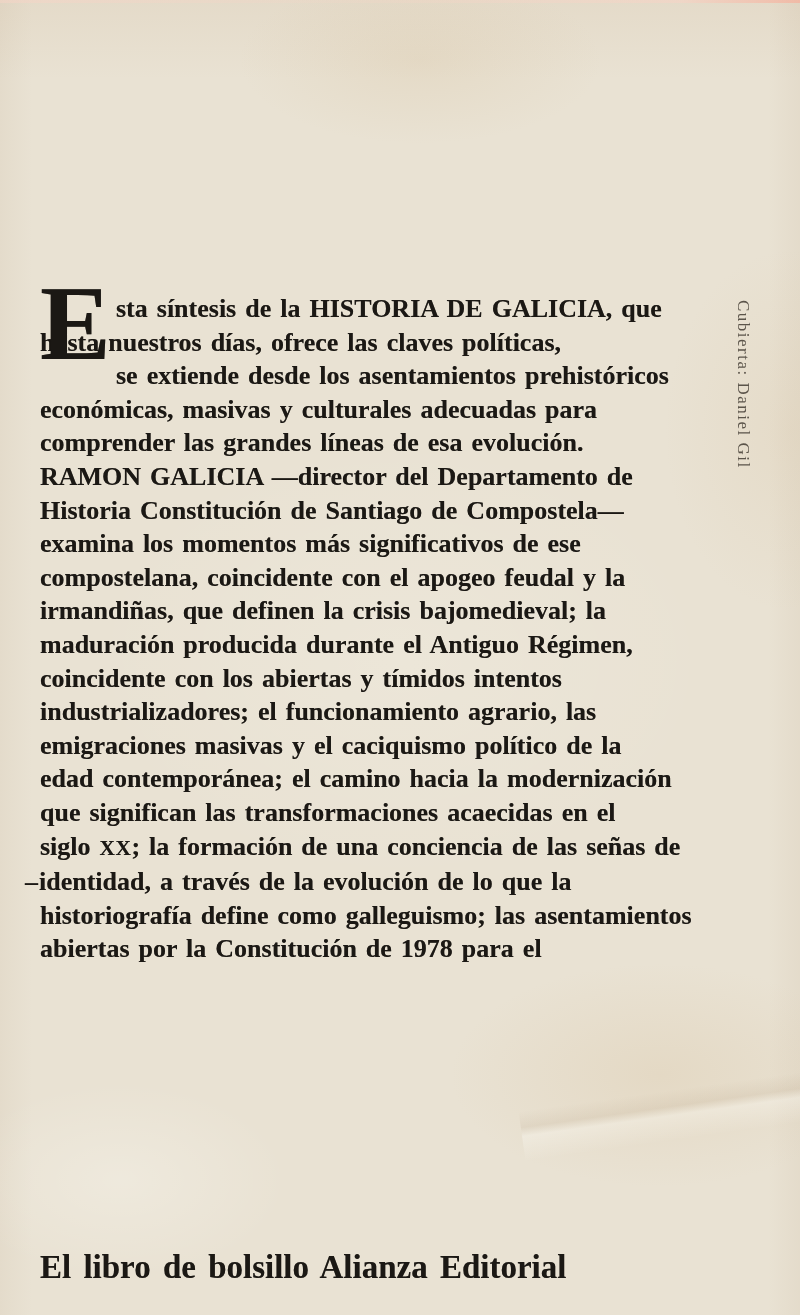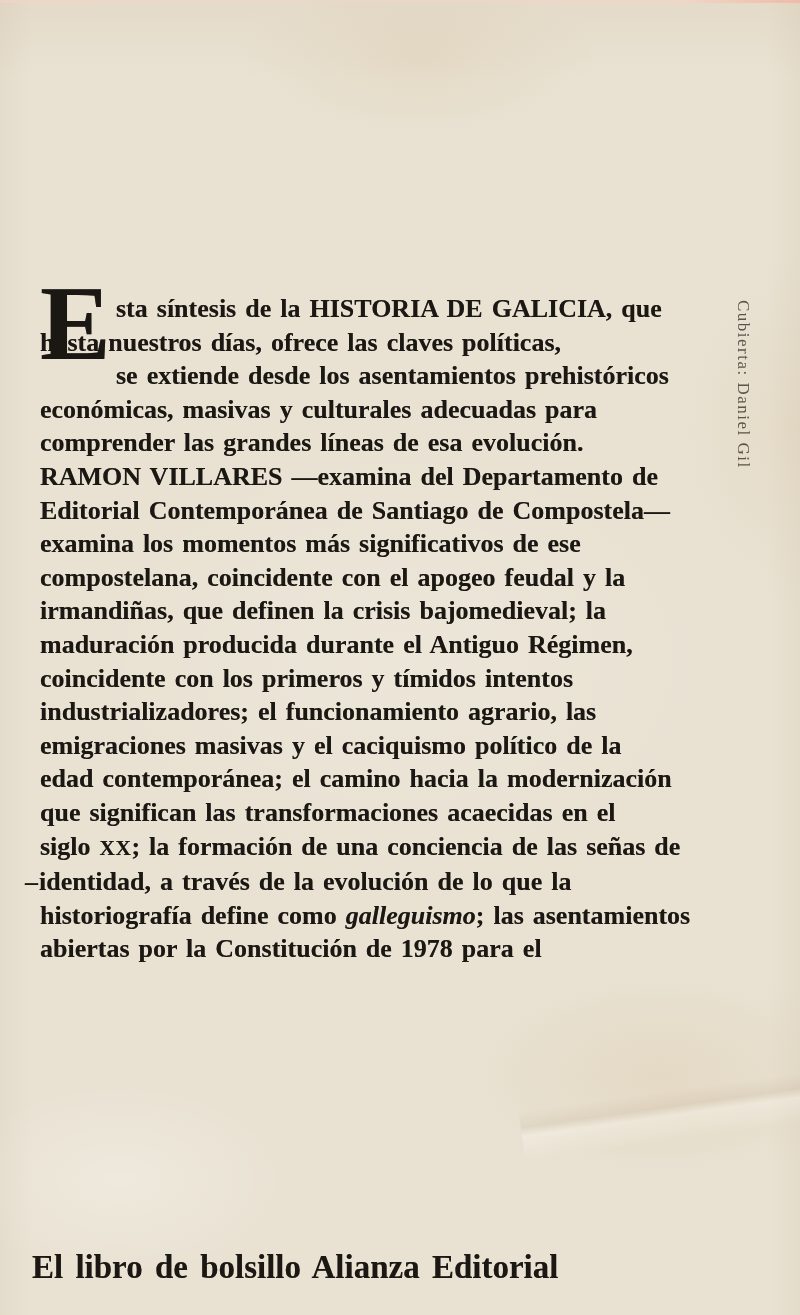--- a/index.html
+++ b/index.html
@@ -67,32 +67,32 @@
     position: absolute;
     left: 0;
     top: -7px;
     font-size: 106px;
     line-height: 0.74;
     font-weight: 700;
     letter-spacing: 0;
   }
   .line { white-space: nowrap; }
   .line.indent { padding-left: 76px; }
-  .line .italic { font-style: italic; }
+  .line .italic { }
   .line .small-caps { font-size: 0.82em; letter-spacing: 0.5px; }
   .line .margin-mark {
     display: inline-block;
     margin-left: -15px;
     margin-right: 1px;
     font-weight: 700;
   }
   
   .imprint {
     position: absolute;
-    left: 32px;
+    left: 40px;
     top: 1249px;
     color: var(--ink);
     font-weight: 700;
     font-size: 33px;
     word-spacing: 4px;
     white-space: nowrap;
     text-shadow: 0 0 0.6px rgba(27,24,20,0.5);
   }
   
   .spine-credit {
@@ -116,27 +116,27 @@
 <div class="crease"></div>
 
 <div class="cover-text">
   <span class="drop-cap">E</span>
   <div>
       <div class="line indent"><span>sta síntesis de la HISTORIA DE GALICIA, que</span></div>
       <div class="line"><span>hasta nuestros días, ofrece las claves políticas,</span></div>
       <div class="line indent"><span>se extiende desde los asentamientos prehistóricos</span></div>
       <div class="line"><span>económicas, masivas y culturales adecuadas para</span></div>
       <div class="line"><span>comprender las grandes líneas de esa evolución.</span></div>
-      <div class="line"><span>RAMON VILLARES —examina del Departamento de</span></div>
-      <div class="line"><span>Editorial Contemporánea de Santiago de Compostela—</span></div>
+      <div class="line"><span>RAMON GALICIA —director del Departamento de</span></div>
+      <div class="line"><span>Historia Constitución de Santiago de Compostela—</span></div>
       <div class="line"><span>examina los momentos más significativos de ese</span></div>
       <div class="line"><span>compostelana, coincidente con el apogeo feudal y la</span></div>
       <div class="line"><span>irmandiñas, que definen la crisis bajomedieval; la</span></div>
       <div class="line"><span>maduración producida durante el Antiguo Régimen,</span></div>
-      <div class="line"><span>coincidente con los primeros y tímidos intentos</span></div>
+      <div class="line"><span>coincidente con los abiertas y tímidos intentos</span></div>
       <div class="line"><span>industrializadores; el funcionamiento agrario, las</span></div>
       <div class="line"><span>emigraciones masivas y el caciquismo político de la</span></div>
       <div class="line"><span>edad contemporánea; el camino hacia la modernización</span></div>
       <div class="line"><span>que significan las transformaciones acaecidas en el</span></div>
       <div class="line"><span>siglo </span><span class="small-caps">XX</span><span>; la formación de una conciencia de las señas de</span></div>
       <div class="line"><span class="margin-mark">–</span><span>identidad, a través de la evolución de lo que la</span></div>
       <div class="line"><span>historiografía define como </span><span class="italic">galleguismo</span><span>; las asentamientos</span></div>
       <div class="line"><span>abiertas por la Constitución de 1978 para el</span></div>
     </div>
 </div>

